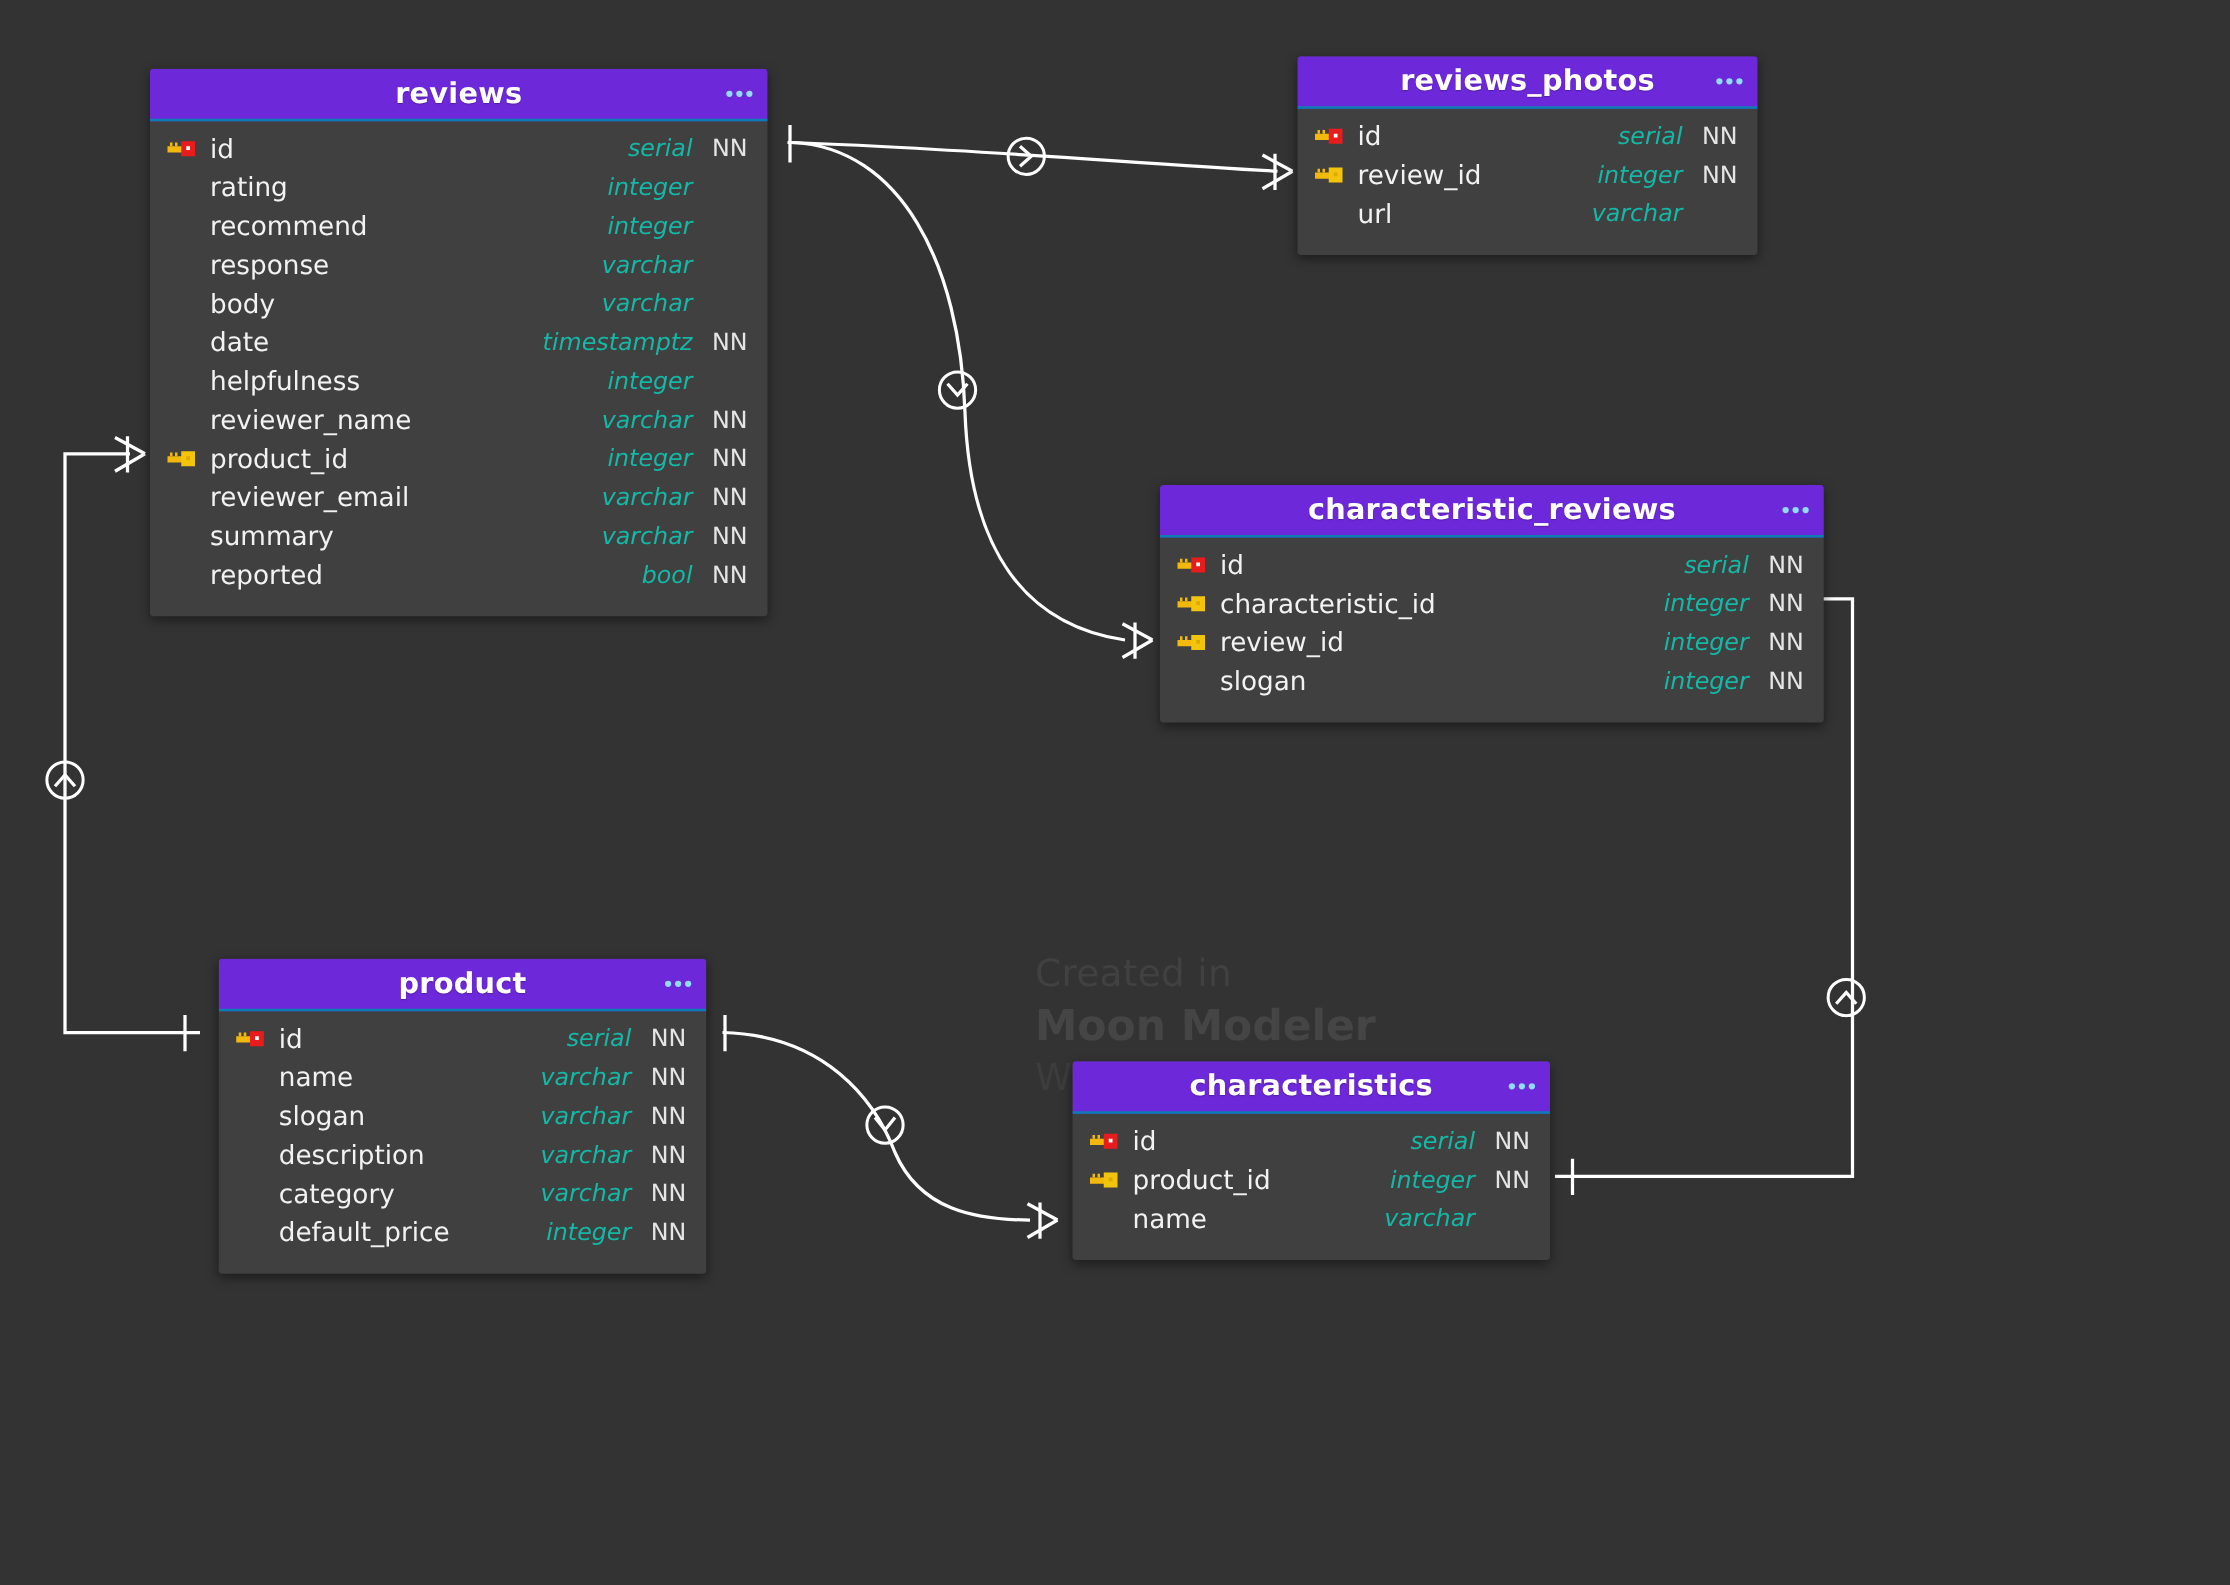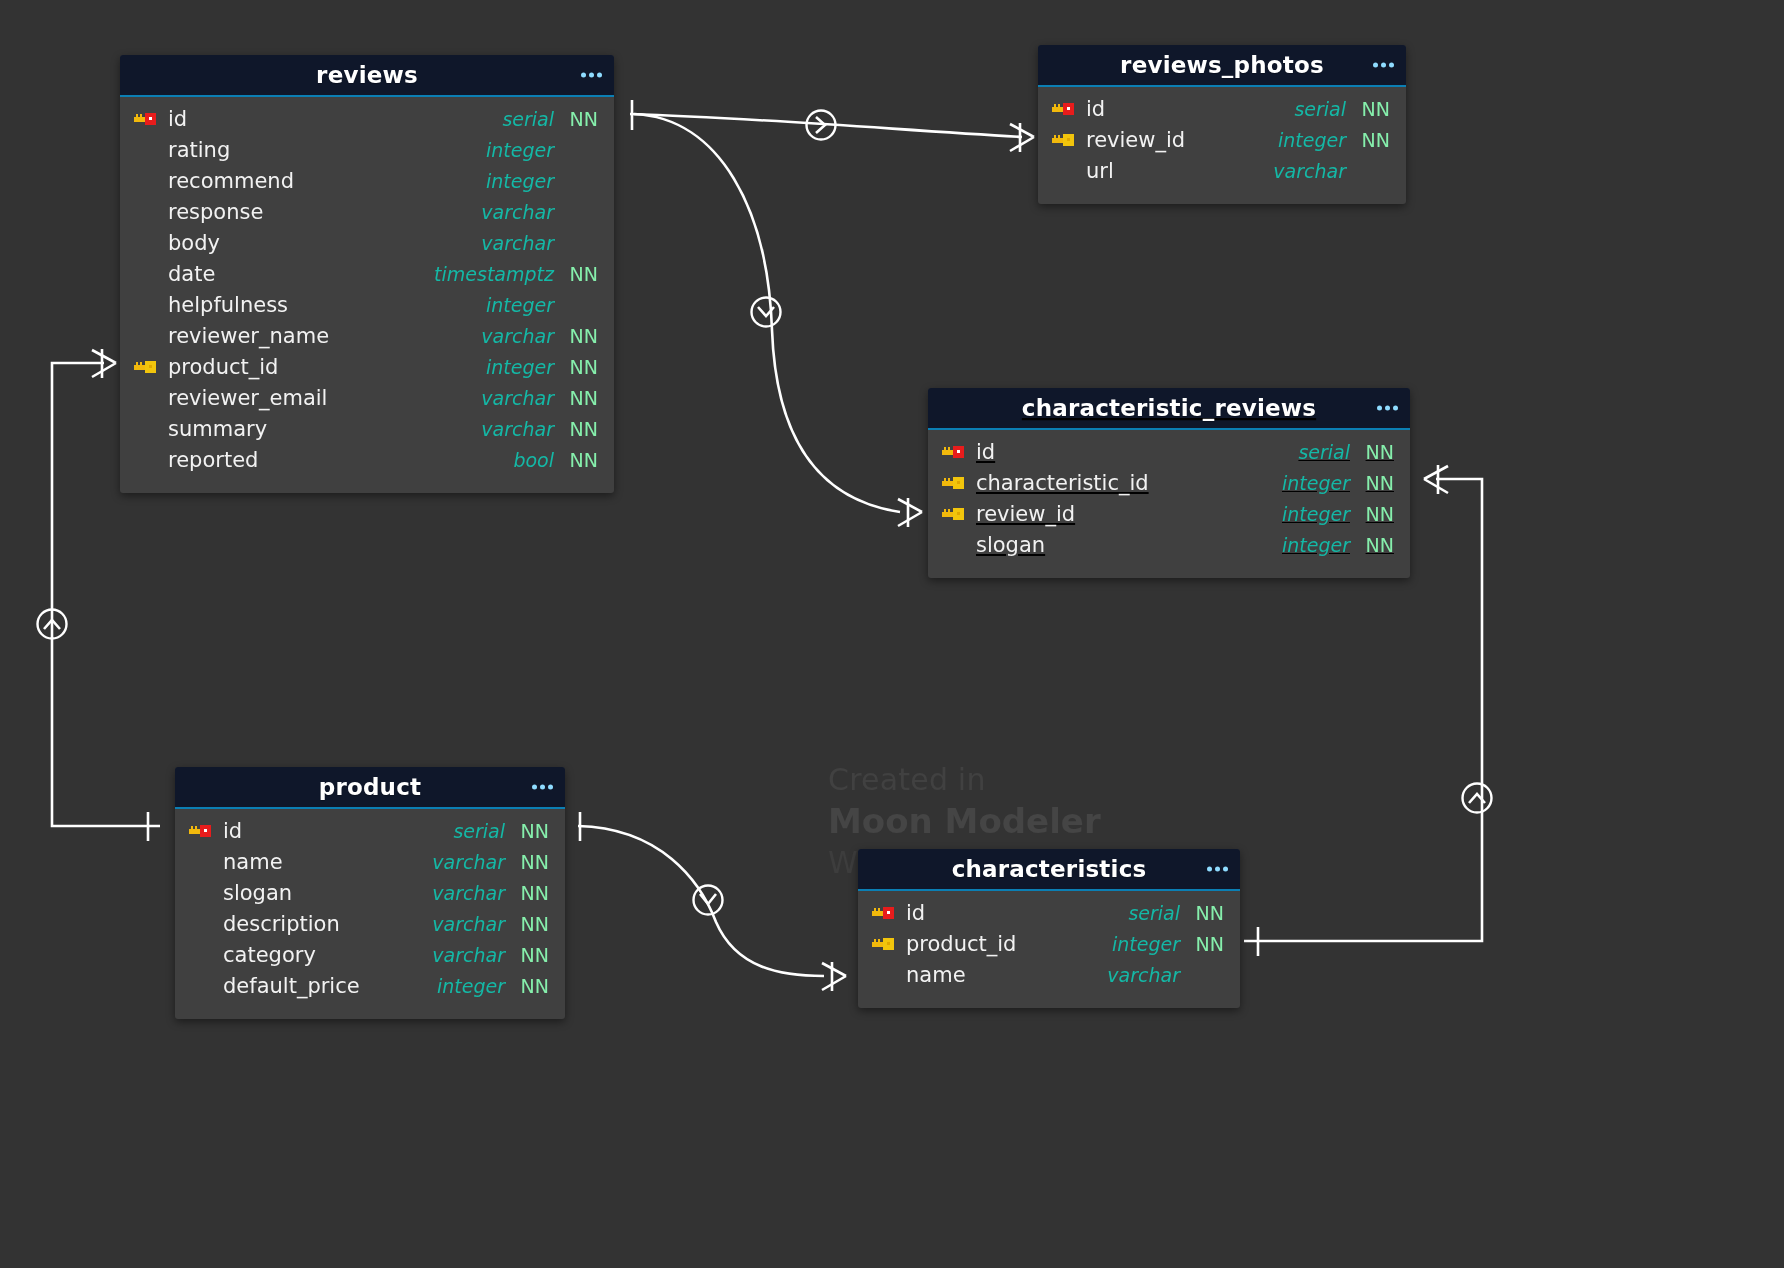--- a/index.html
+++ b/index.html
@@ -53,21 +53,21 @@
   }
   
   .entity {
     position: absolute;
     background: #404040;
     border-radius: 3px;
     box-shadow: 0 3px 9px rgba(0,0,0,0.45);
     overflow: hidden;
   }
   .entity-header {
-    background: #0f172a;
+    background: #6d28d9;
     height: 40px;
     position: relative;
     display: flex;
     align-items: center;
     justify-content: center;
     border-bottom: 2px solid #0b7fb4;
   }
   .entity-title {
     color: #ffffff;
     font-size: 23px;
@@ -112,21 +112,21 @@
   }
   .attr-type {
     color: #14b8a6;
     font-size: 19px;
     font-style: italic;
     text-align: right;
     white-space: nowrap;
     margin-right: 10px;
   }
   .attr-nn {
-    color: #86efac;
+    color: #e5e5e5;
     font-size: 19px;
     width: 34px;
     flex: 0 0 34px;
     text-align: right;
     white-space: nowrap;
   }
   
   .key-icon {
     position: relative;
     width: 22px; height: 12px;
@@ -384,21 +384,21 @@
             <span class="attr-nn">NN</span>
           </div>
           <div class="attr-row">
             <span class="attr-key"></span>
             <span class="attr-name">url</span>
             <span class="attr-type">varchar</span>
             <span class="attr-nn"></span>
           </div>
         </div>
       </div>
-      <div class="entity" style="left: 928px; top: 388px; width: 482px; text-decoration: underline;">
+      <div class="entity" style="left: 928px; top: 388px; width: 531px;">
         <div class="entity-header">
           <span class="entity-title">characteristic_reviews</span>
           <span class="entity-menu">
             <i></i>
             <i></i>
             <i></i>
           </span>
         </div>
         <div class="entity-body">
           <div class="attr-row">

